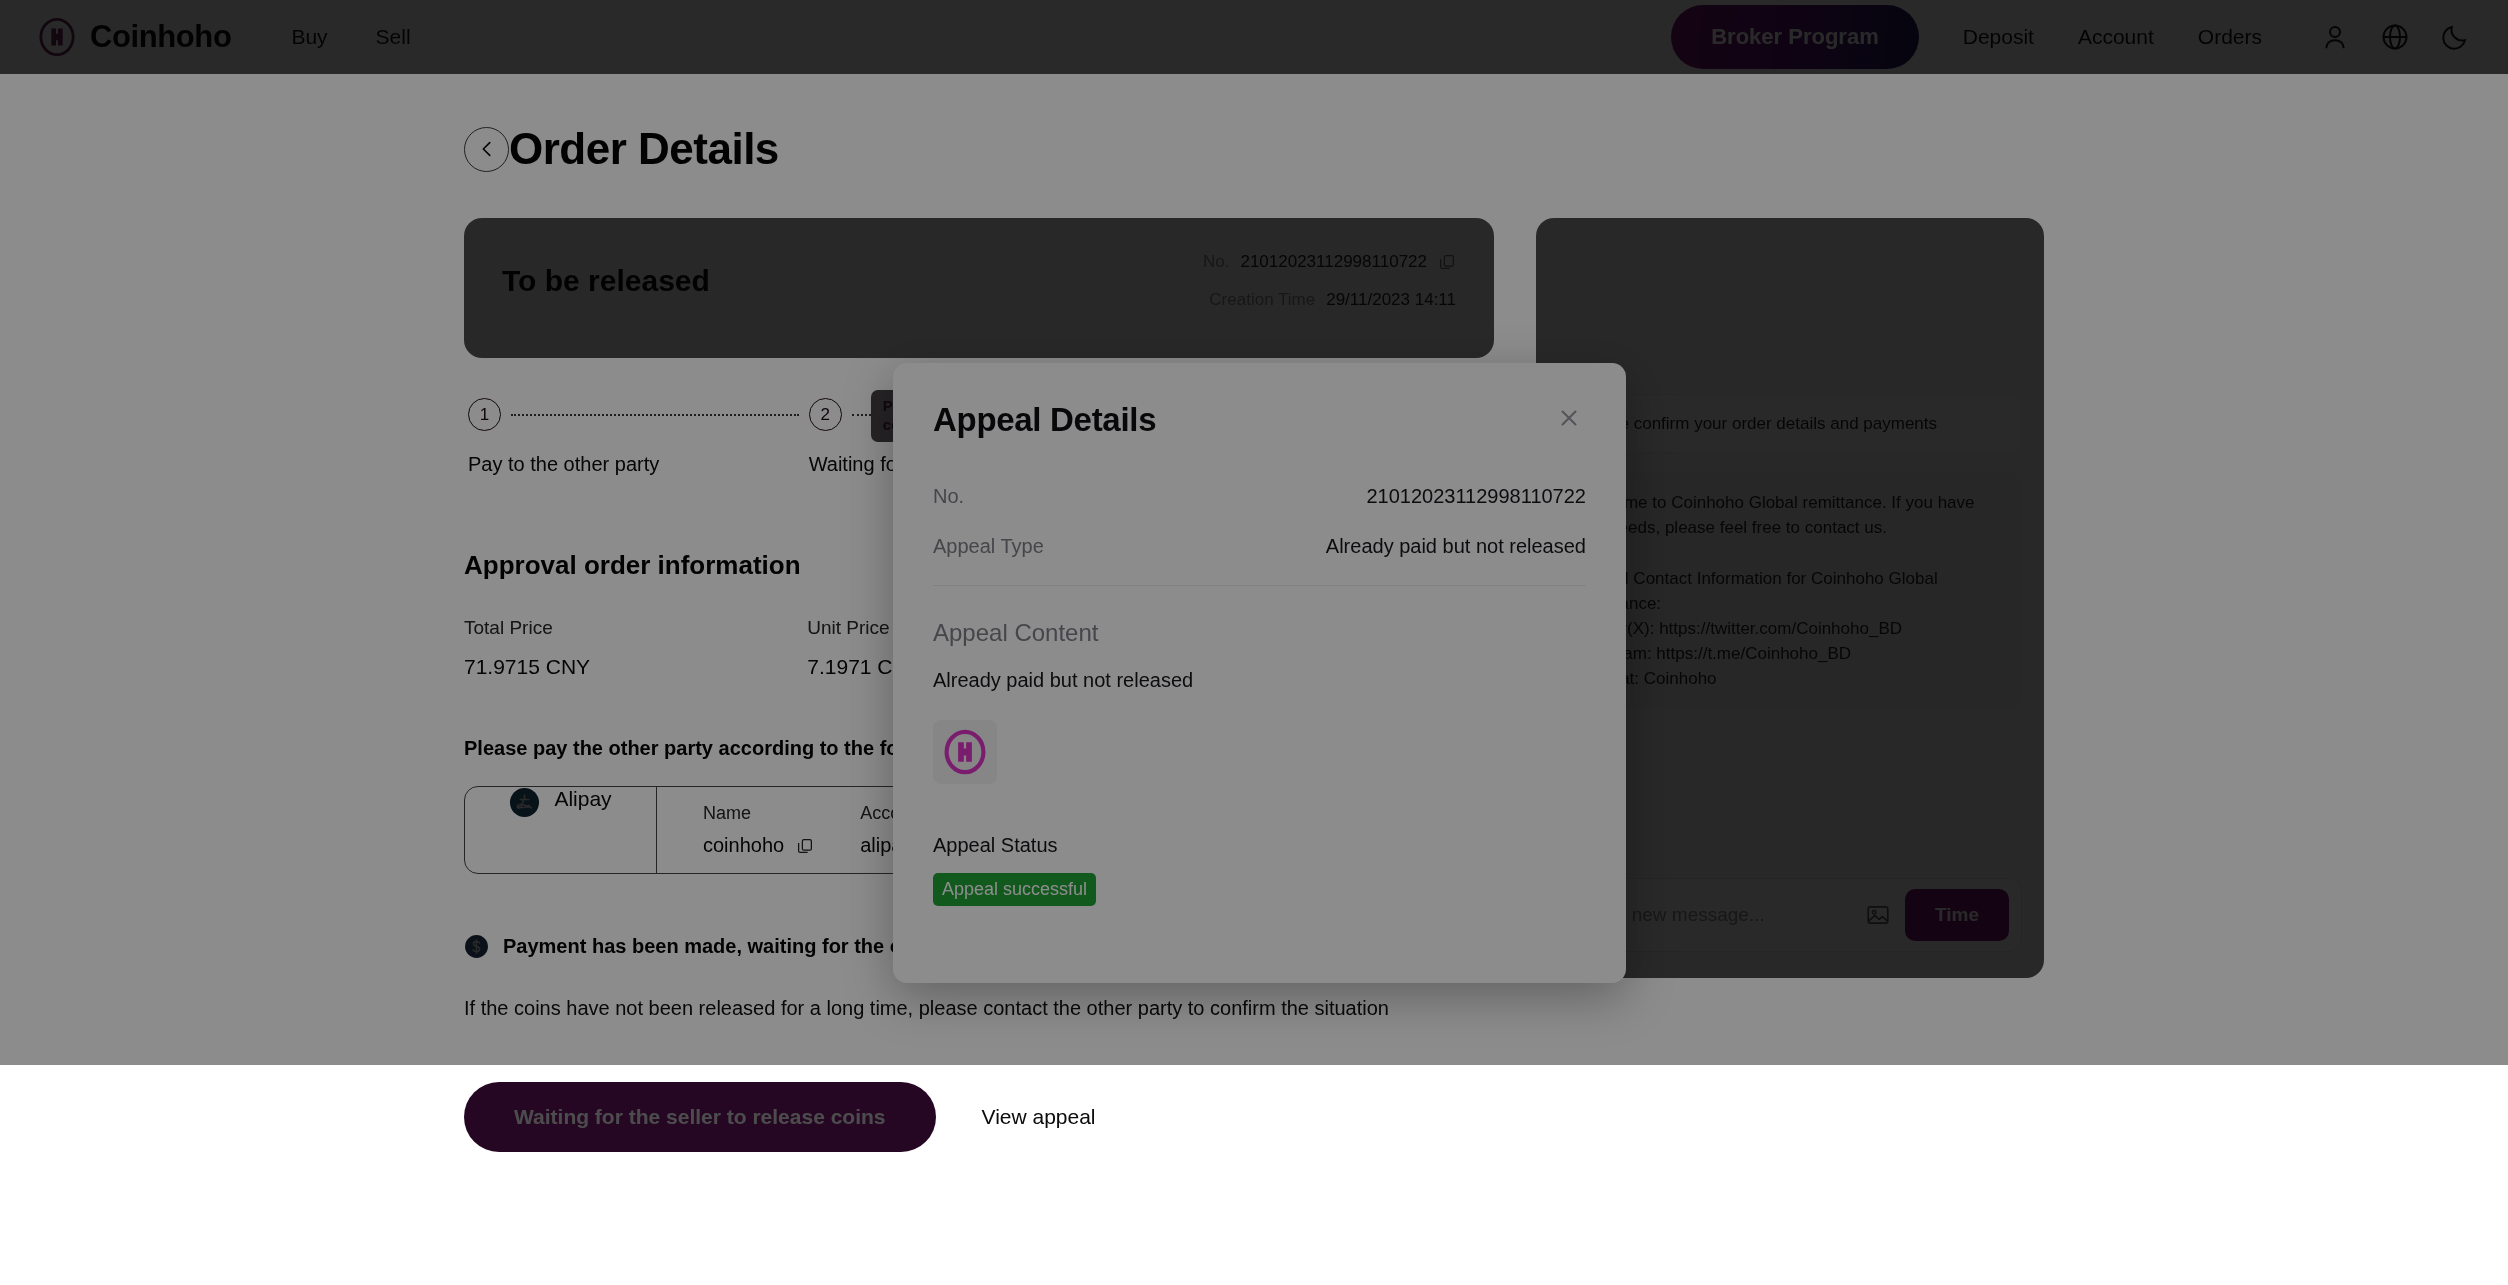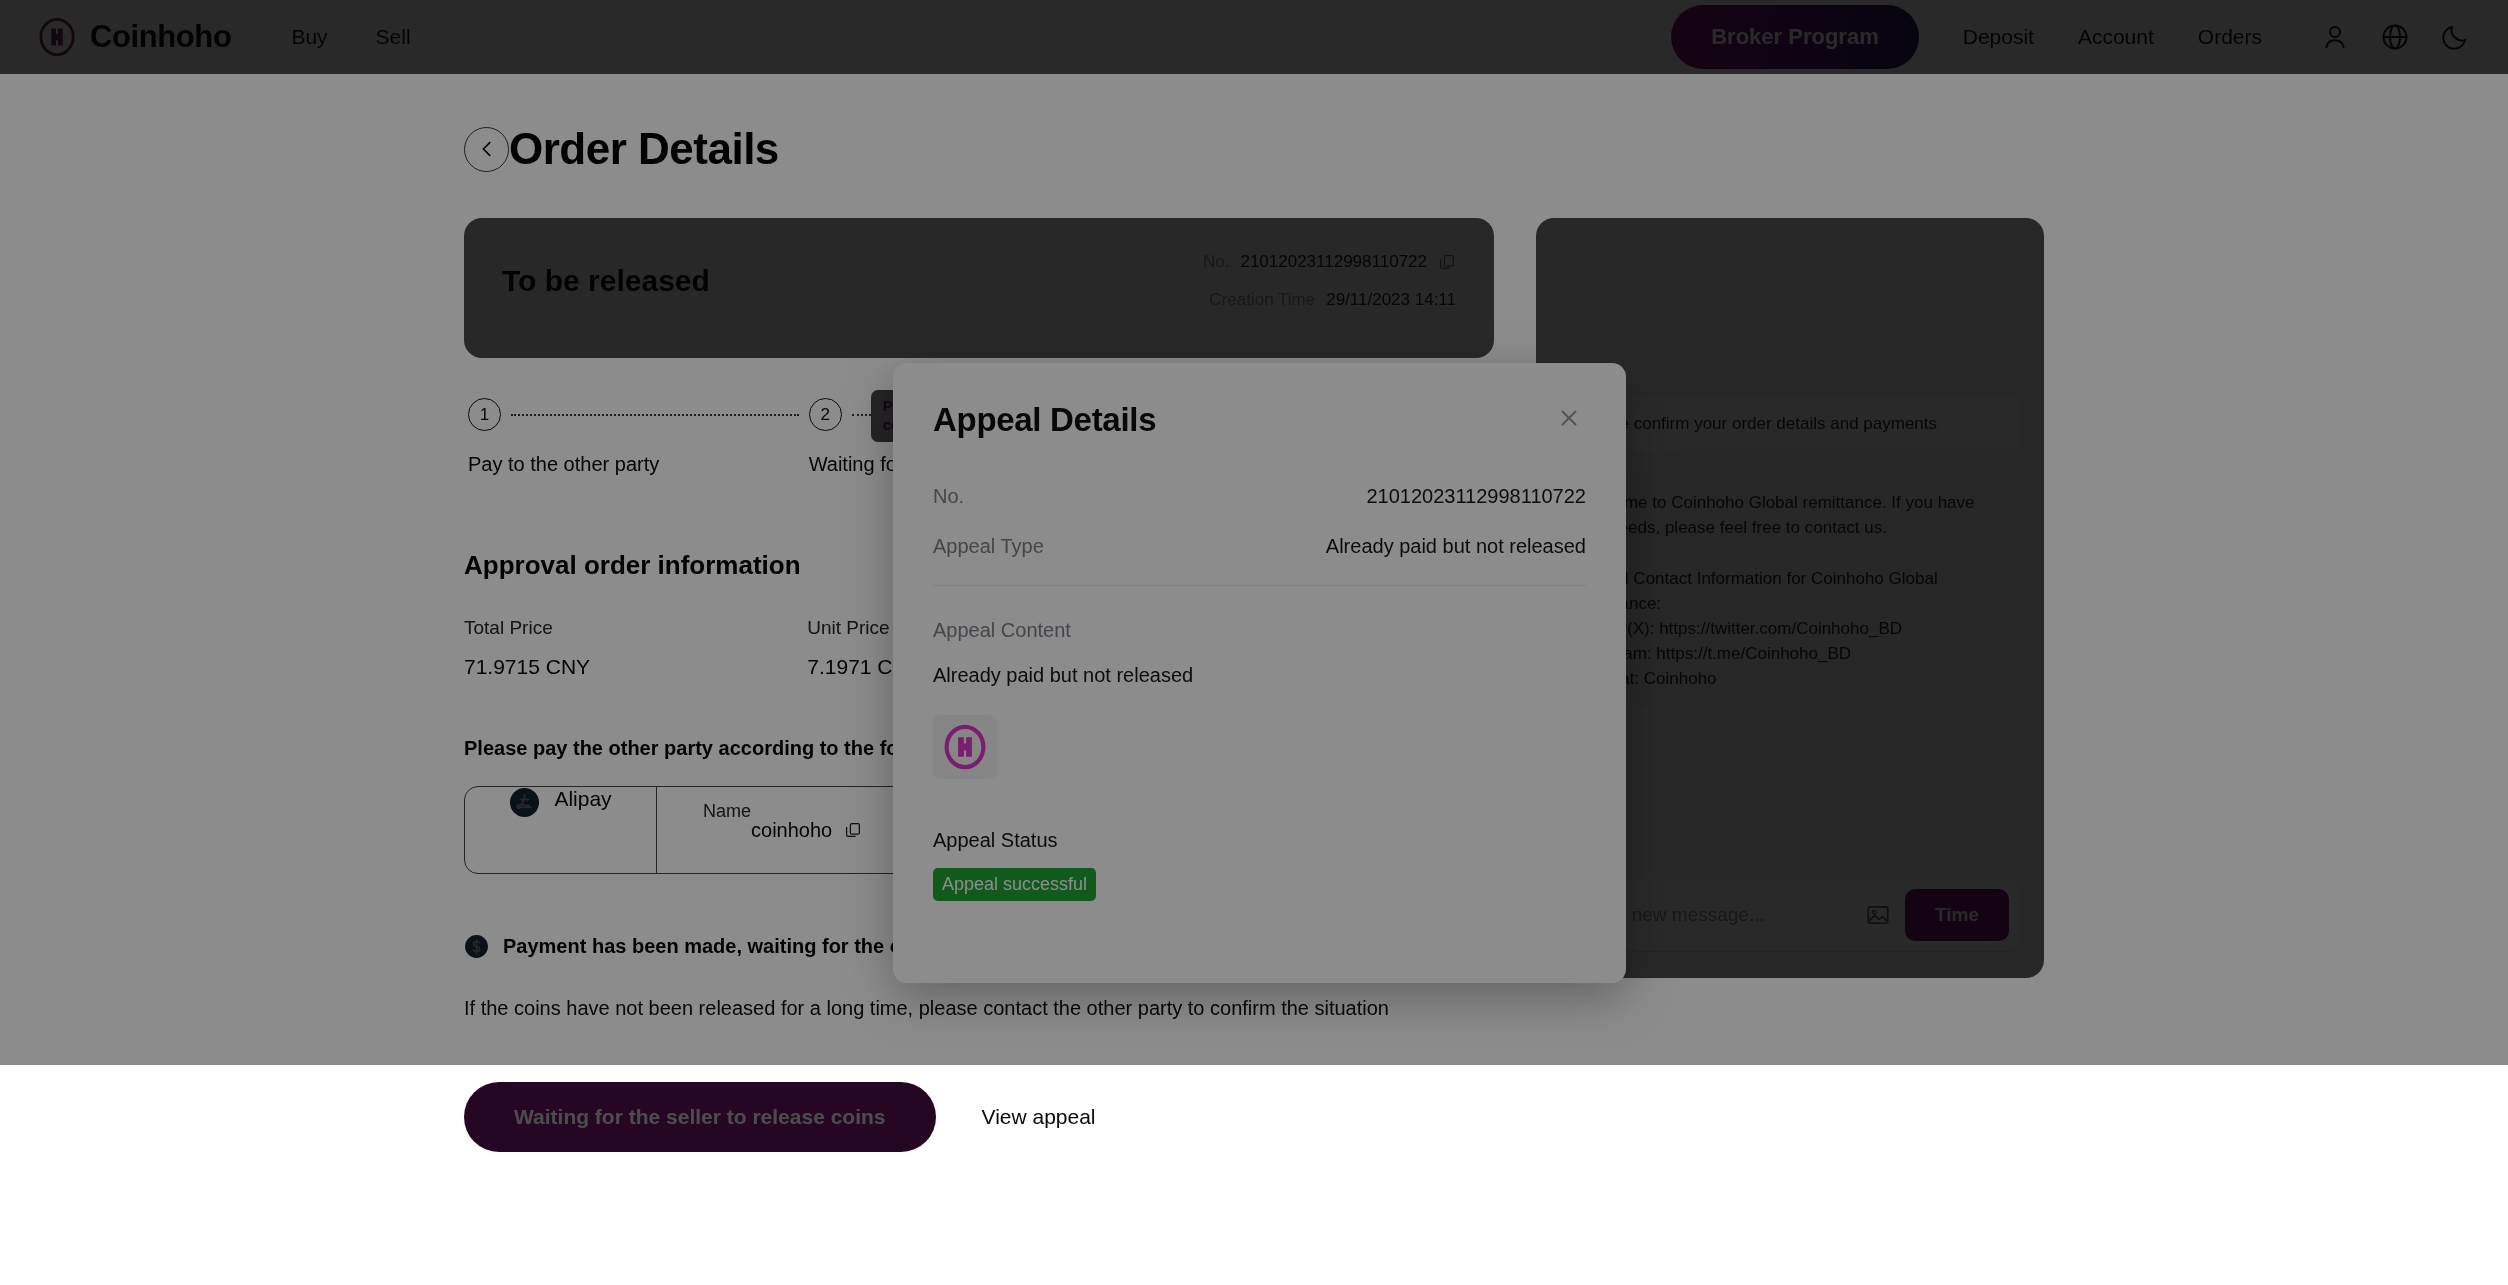--- a/index.html
+++ b/index.html
@@ -119,21 +119,21 @@
     display: flex; align-items: stretch;
     height: 88px;
     overflow: hidden;
   }
   .pay-brand {
     width: 192px; display: flex; align-items: flex-start; justify-content: center;
     gap: 14px; border-right: 1px solid #e2e2e8;
   }
   .alipay-ic { width: 31px; height: 31px; display: block; }
   .pay-brand-name { font-size: 21px; color: #26262e; }
-  .pay-field { padding: 14px 0 14px 46px; display: flex; flex-direction: row; justify-content: center; }
+  .pay-field { padding: 14px 0 14px 46px; display: flex; flex-direction: column; justify-content: center; }
   .pf-label { font-size: 18px; color: #85858e; margin-bottom: 10px; }
   .pf-value { font-size: 20px; color: #1b1b21; display: flex; align-items: center; gap: 12px; }
 
   .notice-row { display: flex; align-items: center; gap: 14px; margin-top: 60px; }
   .dollar-ic { width: 25px; height: 25px; display: block; flex: none; }
   .notice-strong { font-size: 20px; font-weight: 700; color: #15151a; }
   .notice-sub { font-size: 20px; color: #3c3c45; margin-top: 38px; }
 
   .actions { display: flex; align-items: center; gap: 46px; margin-top: 62px; padding-bottom: 70px; }
   .primary-btn {
@@ -200,21 +200,21 @@
   .modal-title { font-size: 33px; font-weight: 700; color: #0f0f14; letter-spacing: -0.3px; }
   .modal-close {
     margin-left: auto; background: none; border: none; cursor: pointer;
     width: 34px; height: 34px; display: flex; align-items: center; justify-content: center;
   }
   .modal-body { margin-top: 46px; }
   .kv-row { display: flex; align-items: center; margin-bottom: 27px; }
   .kv-key { font-size: 20px; color: #7e7e88; }
   .kv-val { margin-left: auto; font-size: 20px; color: #16161c; }
   .modal-divider { border-top: 1px solid #ececf1; margin: 14px 0 33px 0; }
-  .mc-label { font-size: 20px; color: #7e7e88; margin-bottom: 22px; }
+  .mc-label { font-size: 24px; color: #7e7e88; margin-bottom: 22px; }
   .mc-text { font-size: 20px; color: #16161c; }
   .attach-box {
     width: 64px; height: 64px;
     background: #f4f4f6; border-radius: 8px;
     margin-top: 28px;
     display: flex; align-items: center; justify-content: center;
     cursor: pointer;
   }
   .attach-logo { width: 46px; height: 46px; display: block; }
   .mc-status-label { font-size: 20px; color: #16161c; margin-top: 50px; }

